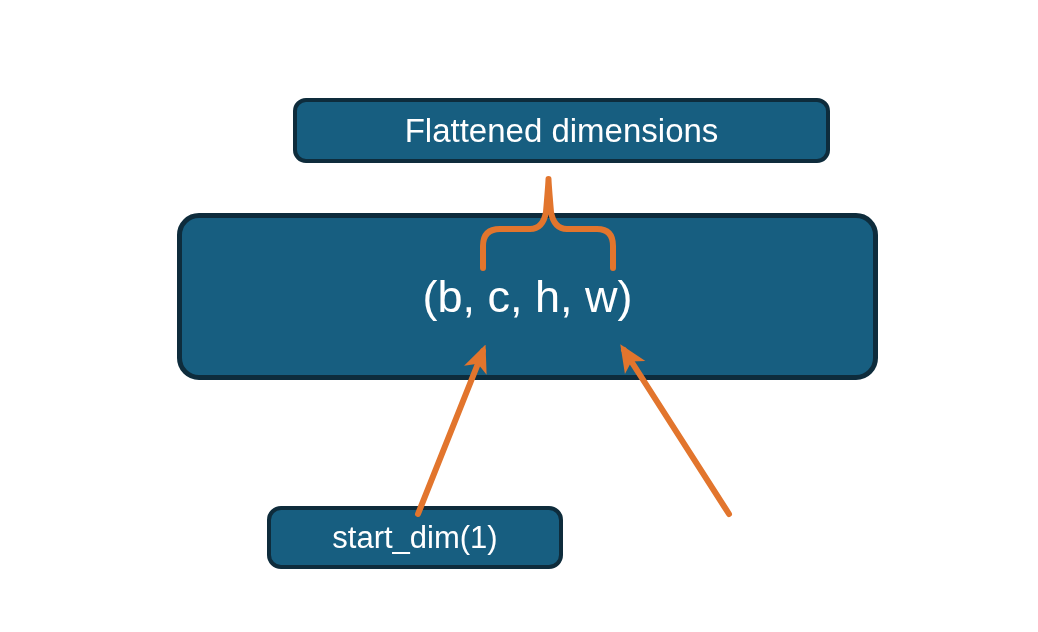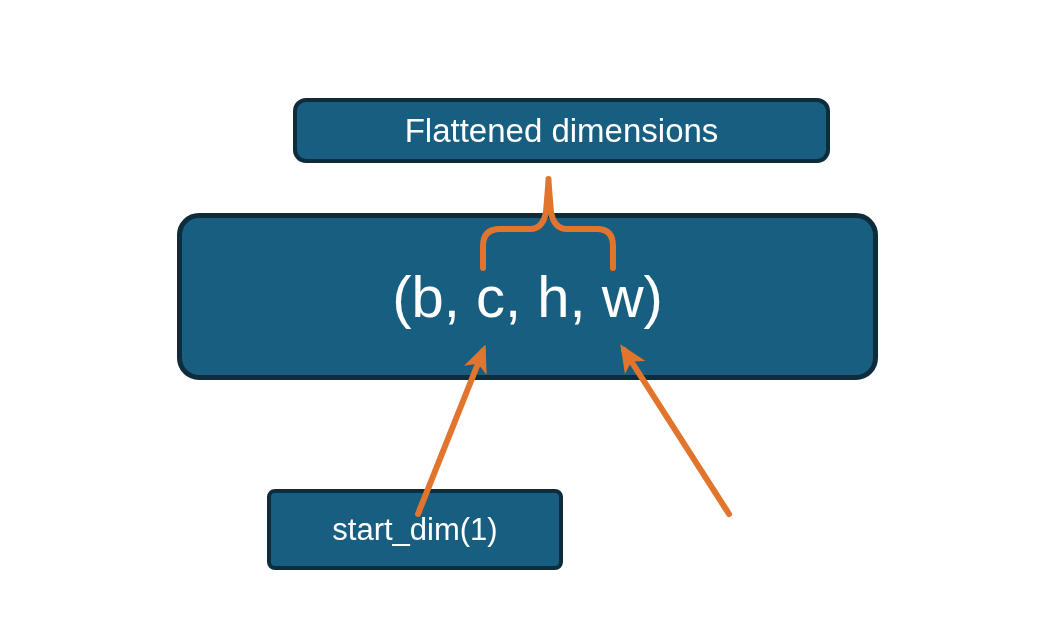--- a/index.html
+++ b/index.html
@@ -38,27 +38,27 @@
     width: 537px; height: 65px;
     border-radius: 13px;
     font-size: 33px;
   }
 
   .middle-box {
     left: 177px; top: 213px;
     width: 701px; height: 167px;
     border-width: 5px;
     border-radius: 22px;
-    font-size: 58px;
+    font-size: 45px;
   }
 
   .small-box {
-    top: 489px;
-    width: 296px; height: 81px;
-    border-radius: 8px;
+    top: 506px;
+    width: 296px; height: 63px;
+    border-radius: 14px;
     font-size: 31px;
   }
   .small-box.left  { left: 267px; }
   .small-box.right { left: 582px; }
 
   .overlay {
     position: absolute;
     left: 0; top: 0;
     width: 1038px; height: 632px;
     pointer-events: none;

